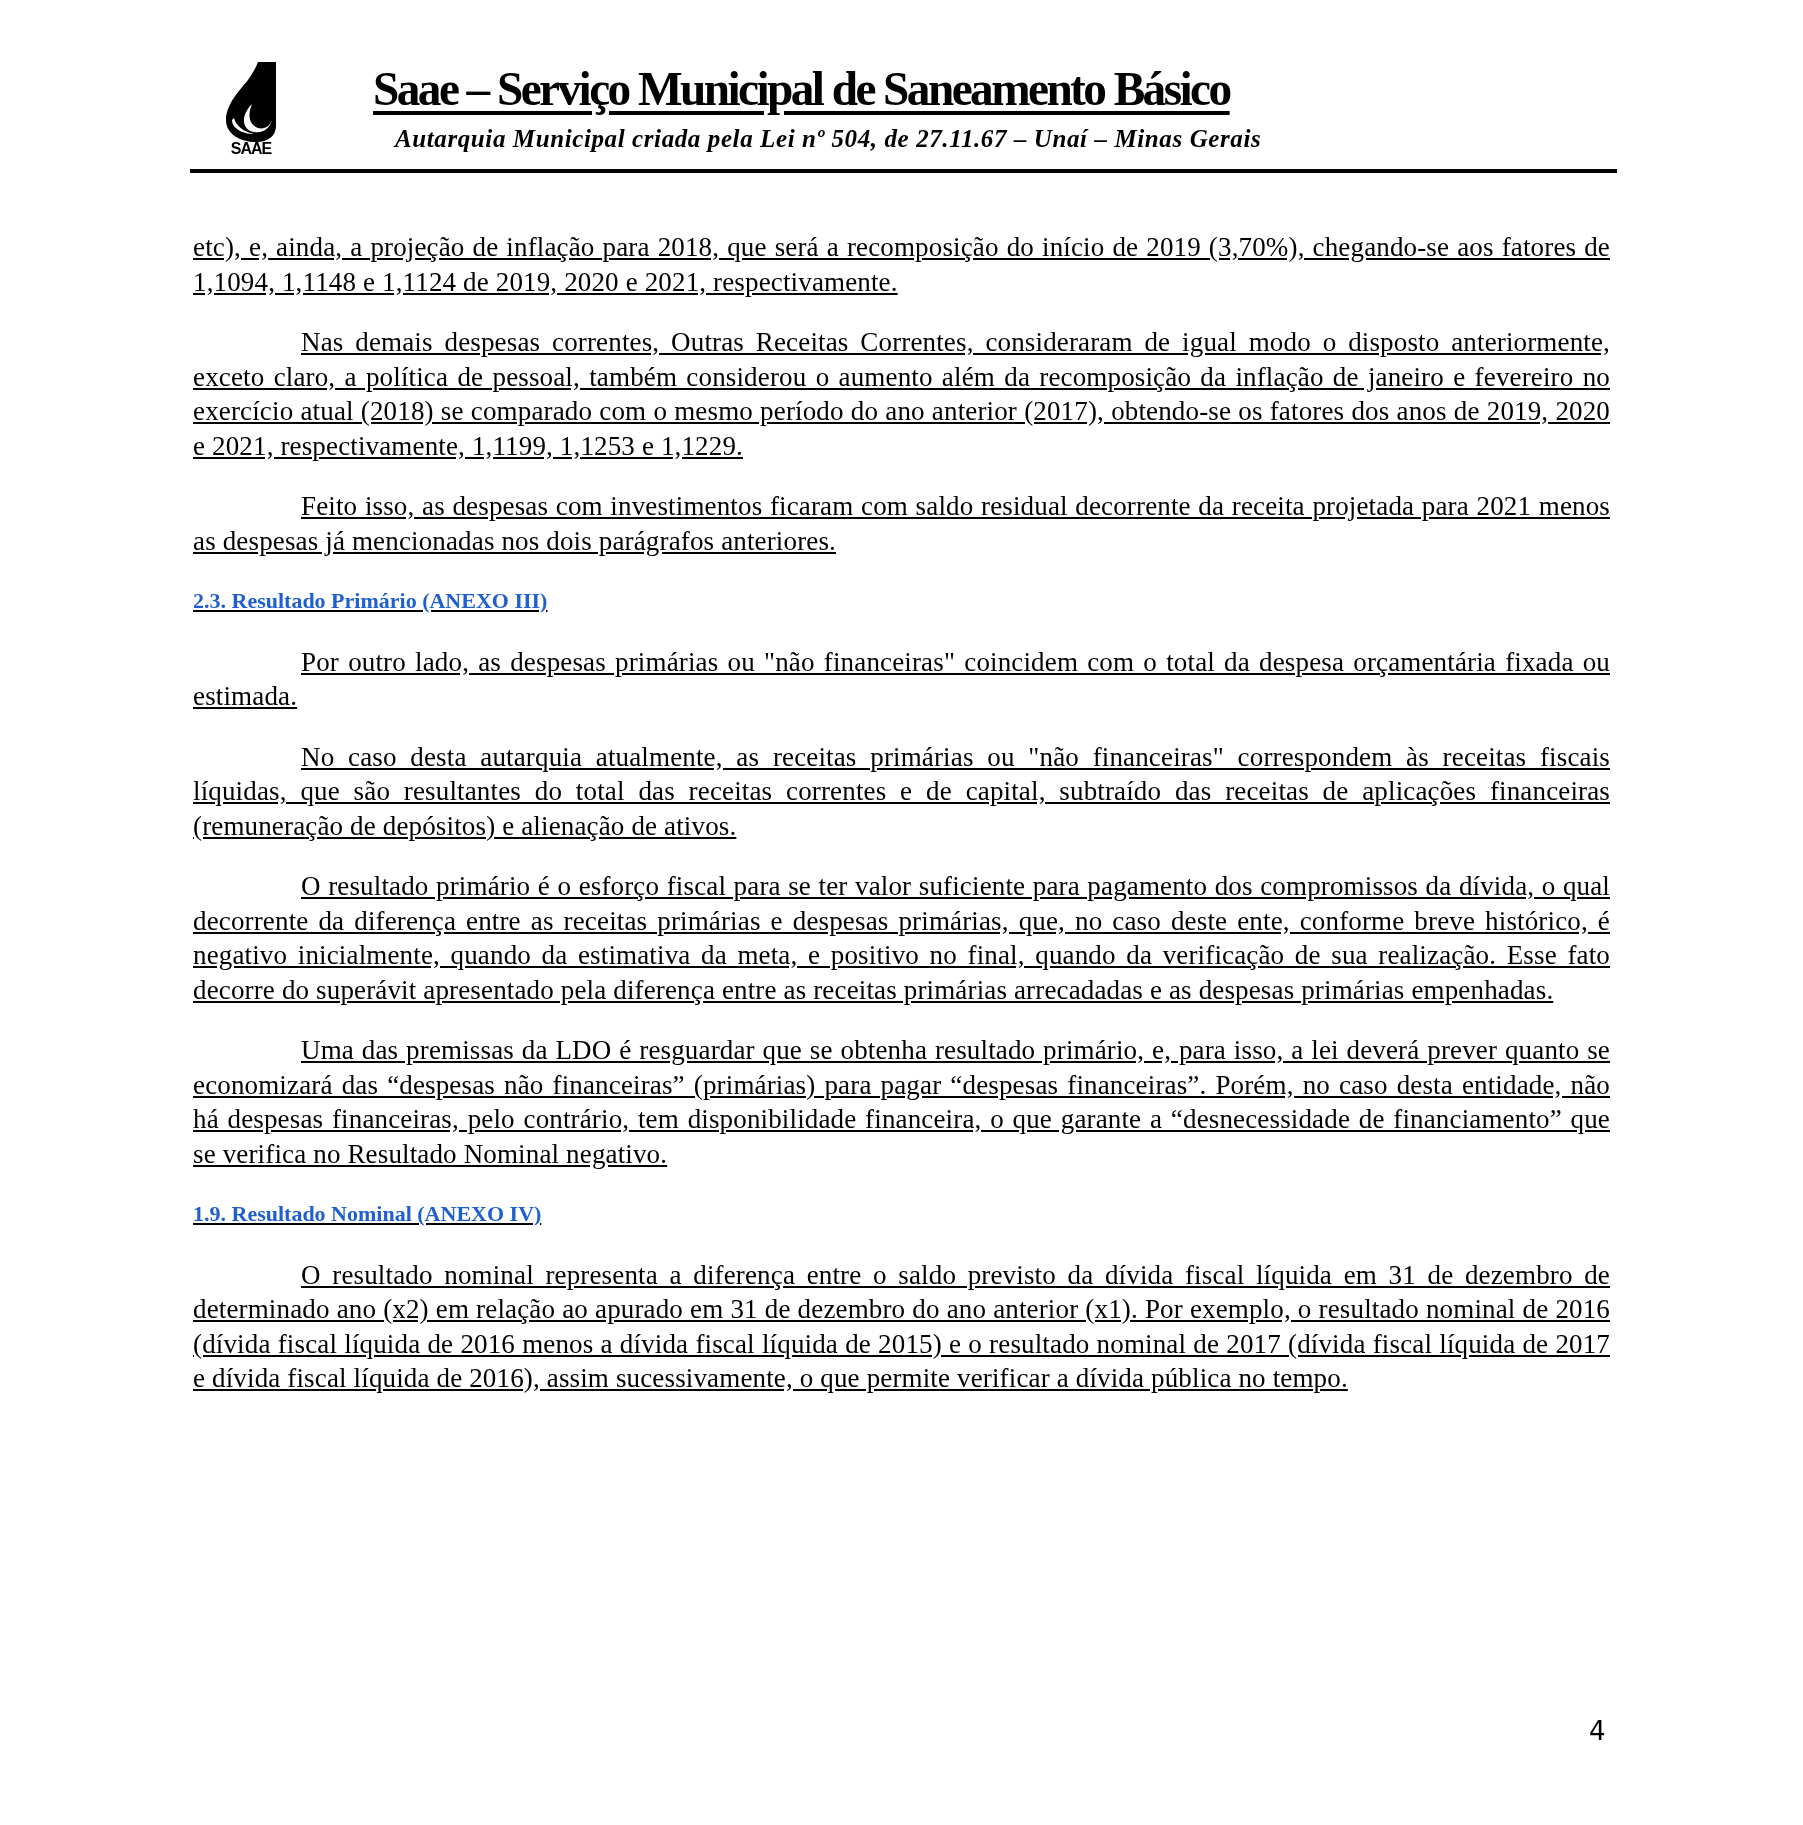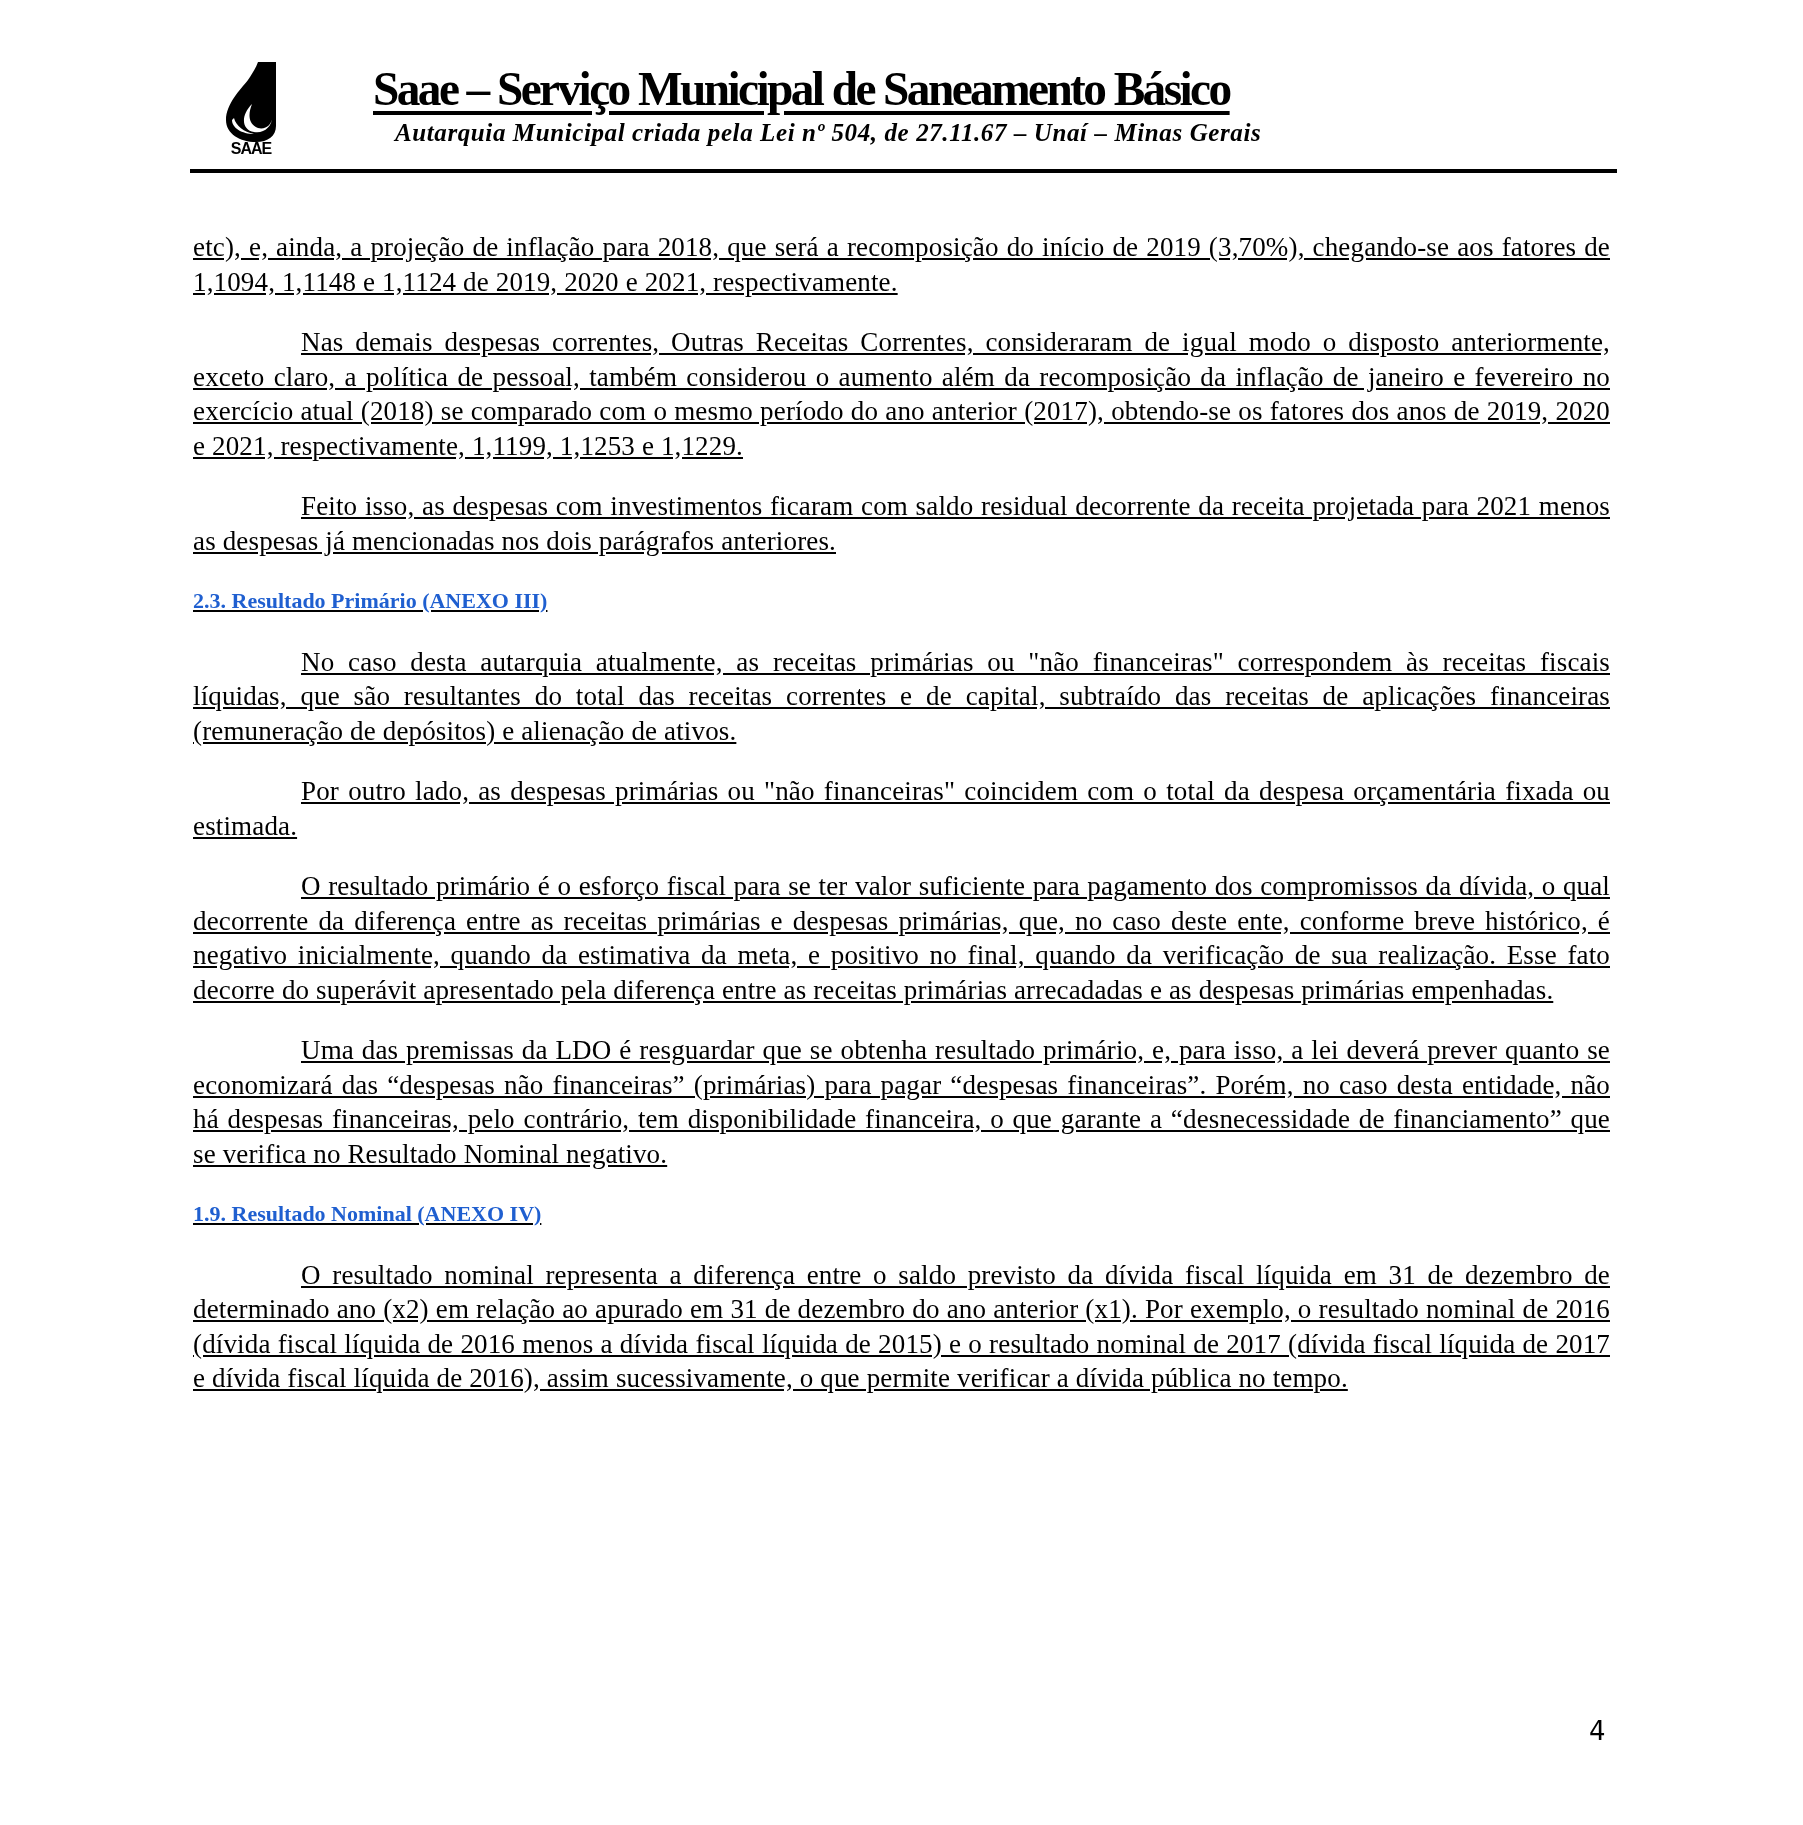--- a/index.html
+++ b/index.html
@@ -49,21 +49,21 @@
       white-space: nowrap;
       text-decoration: underline;
       text-decoration-thickness: 4px;
       text-underline-offset: 6px;
       transform: scaleX(0.985);
       transform-origin: left top;
     }
     .header-subtitle {
       position: absolute;
       left: 205px;
-      top: 64px;
+      top: 70px;
       font-family: "Liberation Serif", "DejaVu Serif", serif;
       font-style: italic;
       font-weight: bold;
       font-size: 25px;
       letter-spacing: 0.6px;
       white-space: nowrap;
     }
     .header-rule {
       position: absolute;
       left: 0px;
@@ -125,22 +125,22 @@
     <div class="header-subtitle">Autarquia Municipal criada pela Lei nº 504, de 27.11.67 – Unaí – Minas Gerais</div>
     <div class="header-rule"></div>
   </div>
 
   <div class="content">
     <p class="para">etc), e, ainda, a projeção de inflação para 2018, que será a recomposição do início de 2019 (3,70%), chegando-se aos fatores de 1,1094, 1,1148 e 1,1124 de 2019, 2020 e 2021, respectivamente.</p>
     <p class="para indent">Nas demais despesas correntes, Outras Receitas Correntes, consideraram de igual modo o disposto anteriormente, exceto claro, a política de pessoal, também considerou o aumento além da recomposição da inflação de janeiro e fevereiro no exercício atual (2018) se comparado com o mesmo período do ano anterior (2017), obtendo-se os fatores dos anos de 2019, 2020 e 2021, respectivamente, 1,1199, 1,1253 e 1,1229.</p>
     <p class="para indent">Feito isso, as despesas com investimentos ficaram com saldo residual decorrente da receita projetada para 2021 menos as despesas já mencionadas nos dois parágrafos anteriores.</p>
 
     <h2 class="section-heading">2.3. Resultado Primário (ANEXO III)</h2>
+    <p class="para indent">Por outro lado, as despesas primárias ou "não financeiras" coincidem com o total da despesa orçamentária fixada ou estimada.</p>
     <p class="para indent">No caso desta autarquia atualmente, as receitas primárias ou "não financeiras" correspondem às receitas fiscais líquidas, que são resultantes do total das receitas correntes e de capital, subtraído das receitas de aplicações financeiras (remuneração de depósitos) e alienação de ativos.</p>
-    <p class="para indent">Por outro lado, as despesas primárias ou "não financeiras" coincidem com o total da despesa orçamentária fixada ou estimada.</p>
     <p class="para indent">O resultado primário é o esforço fiscal para se ter valor suficiente para pagamento dos compromissos da dívida, o qual decorrente da diferença entre as receitas primárias e despesas primárias, que, no caso deste ente, conforme breve histórico, é negativo inicialmente, quando da estimativa da meta, e positivo no final, quando da verificação de sua realização. Esse fato decorre do superávit apresentado pela diferença entre as receitas primárias arrecadadas e as despesas primárias empenhadas.</p>
     <p class="para indent">Uma das premissas da LDO é resguardar que se obtenha resultado primário, e, para isso, a lei deverá prever quanto se economizará das “despesas não financeiras” (primárias) para pagar “despesas financeiras”. Porém, no caso desta entidade, não há despesas financeiras, pelo contrário, tem disponibilidade financeira, o que garante a “desnecessidade de financiamento” que se verifica no Resultado Nominal negativo.</p>
 
     <h2 class="section-heading">1.9. Resultado Nominal (ANEXO IV)</h2>
     <p class="para indent">O resultado nominal representa a diferença entre o saldo previsto da dívida fiscal líquida em 31 de dezembro de determinado ano (x2) em relação ao apurado em 31 de dezembro do ano anterior (x1). Por exemplo, o resultado nominal de 2016 (dívida fiscal líquida de 2016 menos a dívida fiscal líquida de 2015) e o resultado nominal de 2017 (dívida fiscal líquida de 2017 e dívida fiscal líquida de 2016), assim sucessivamente, o que permite verificar a dívida pública no tempo.</p>
   </div>
 
   <div class="page-number">4</div>
 </div>
 

